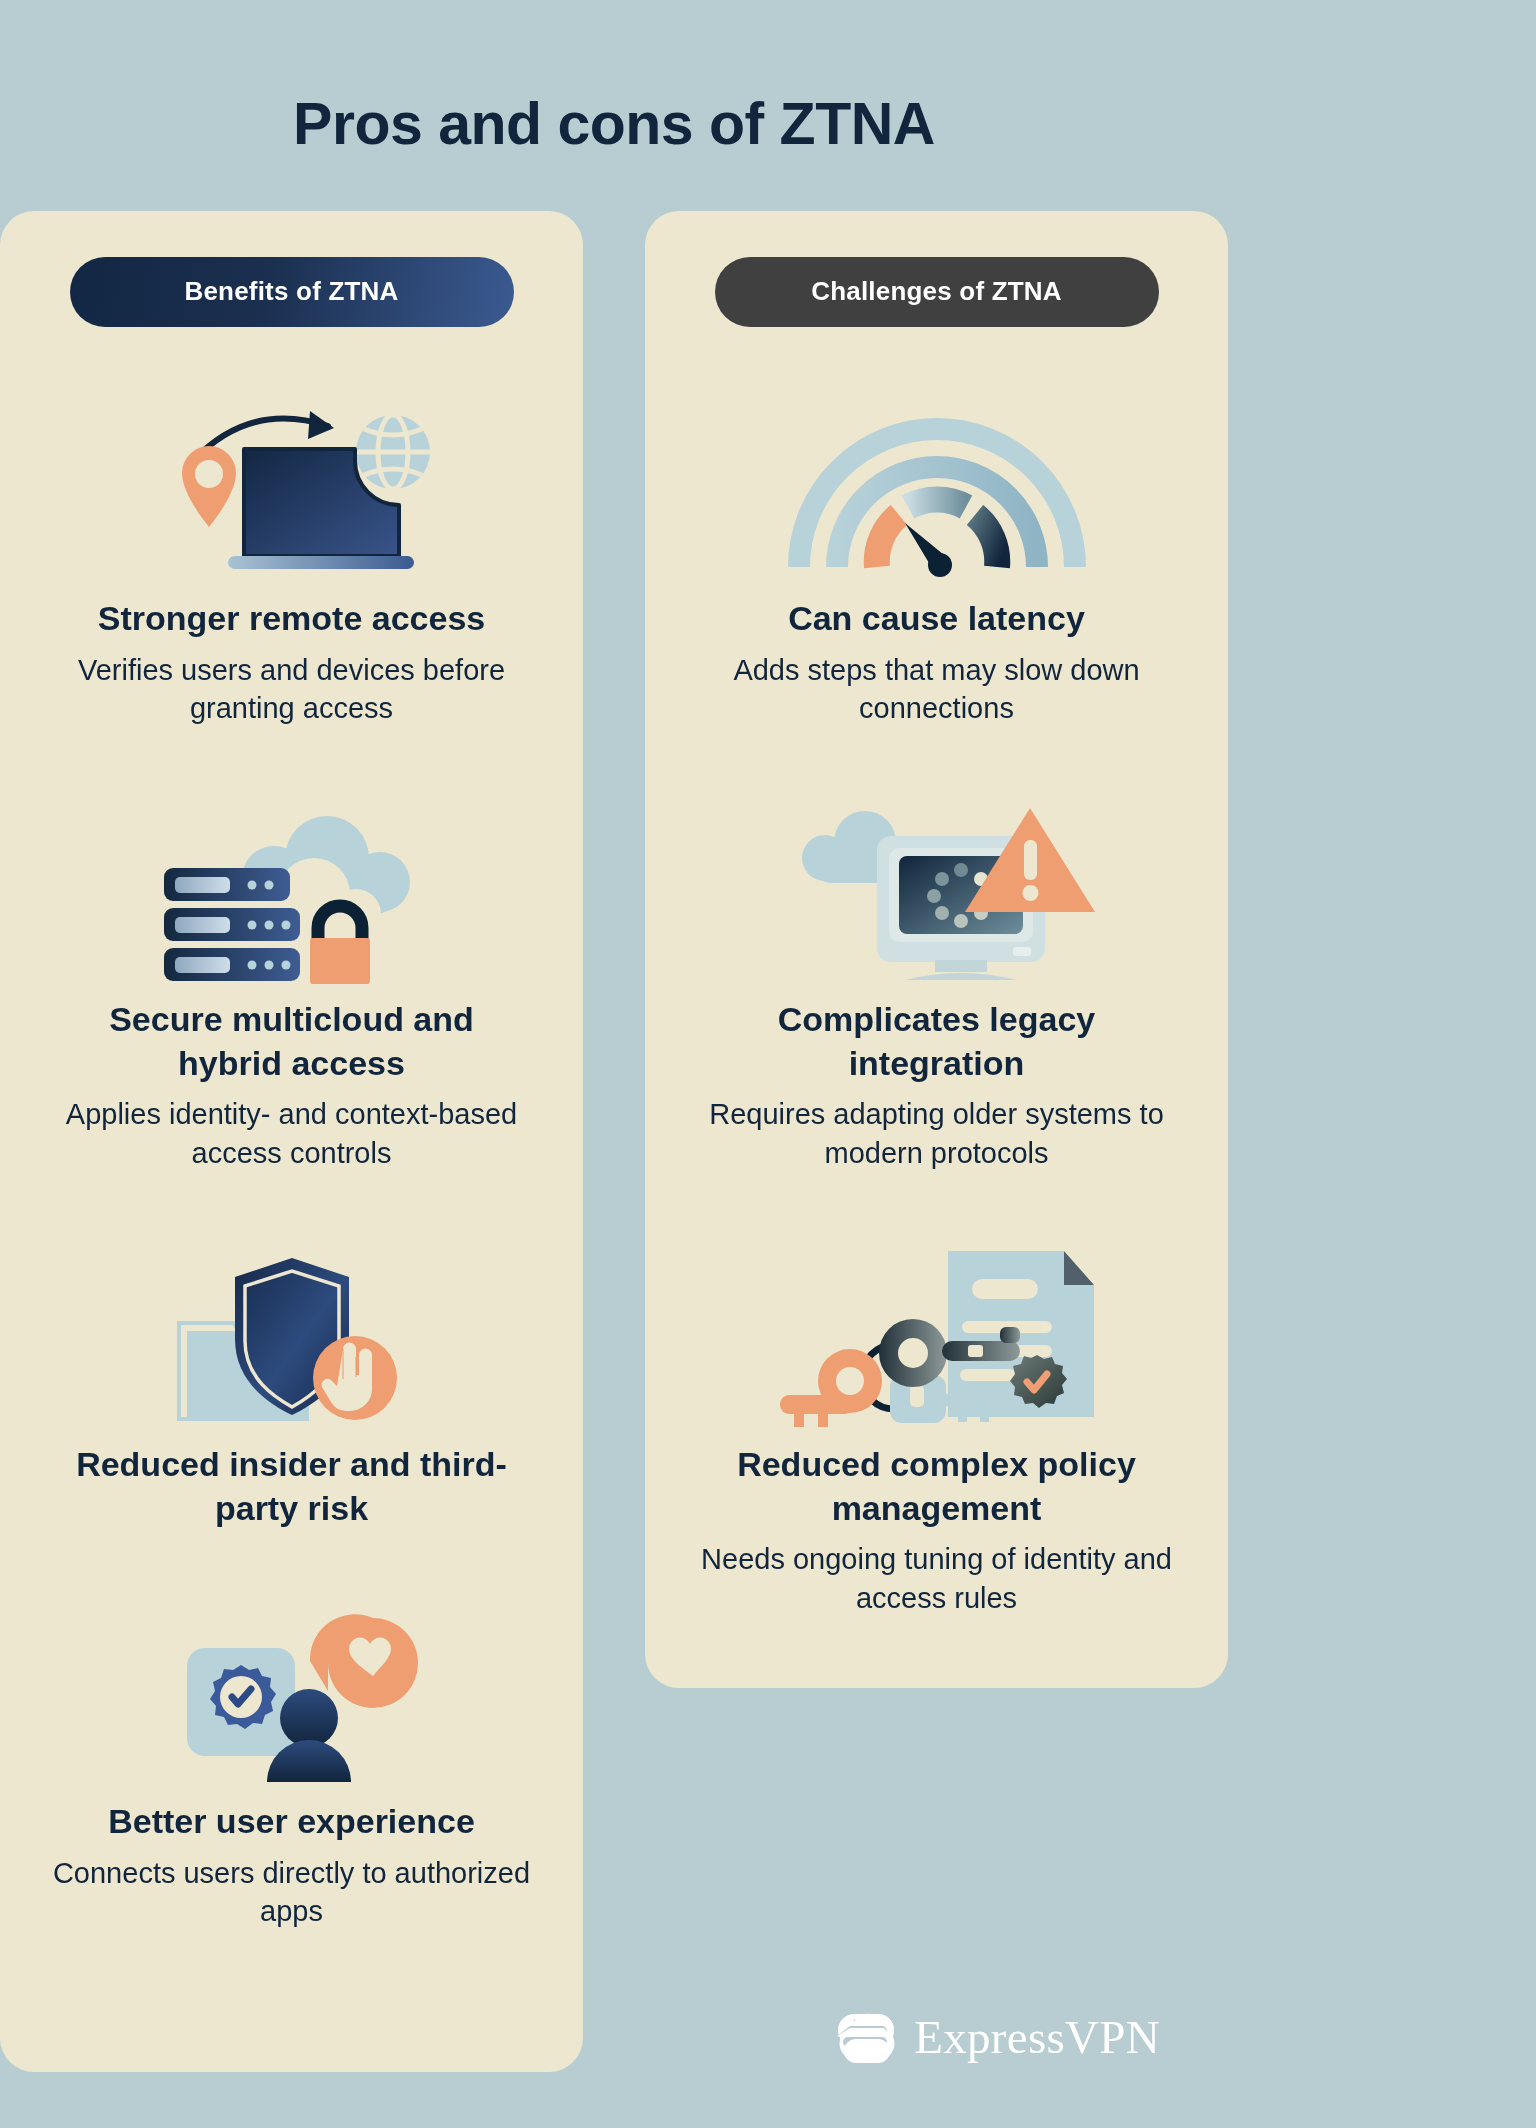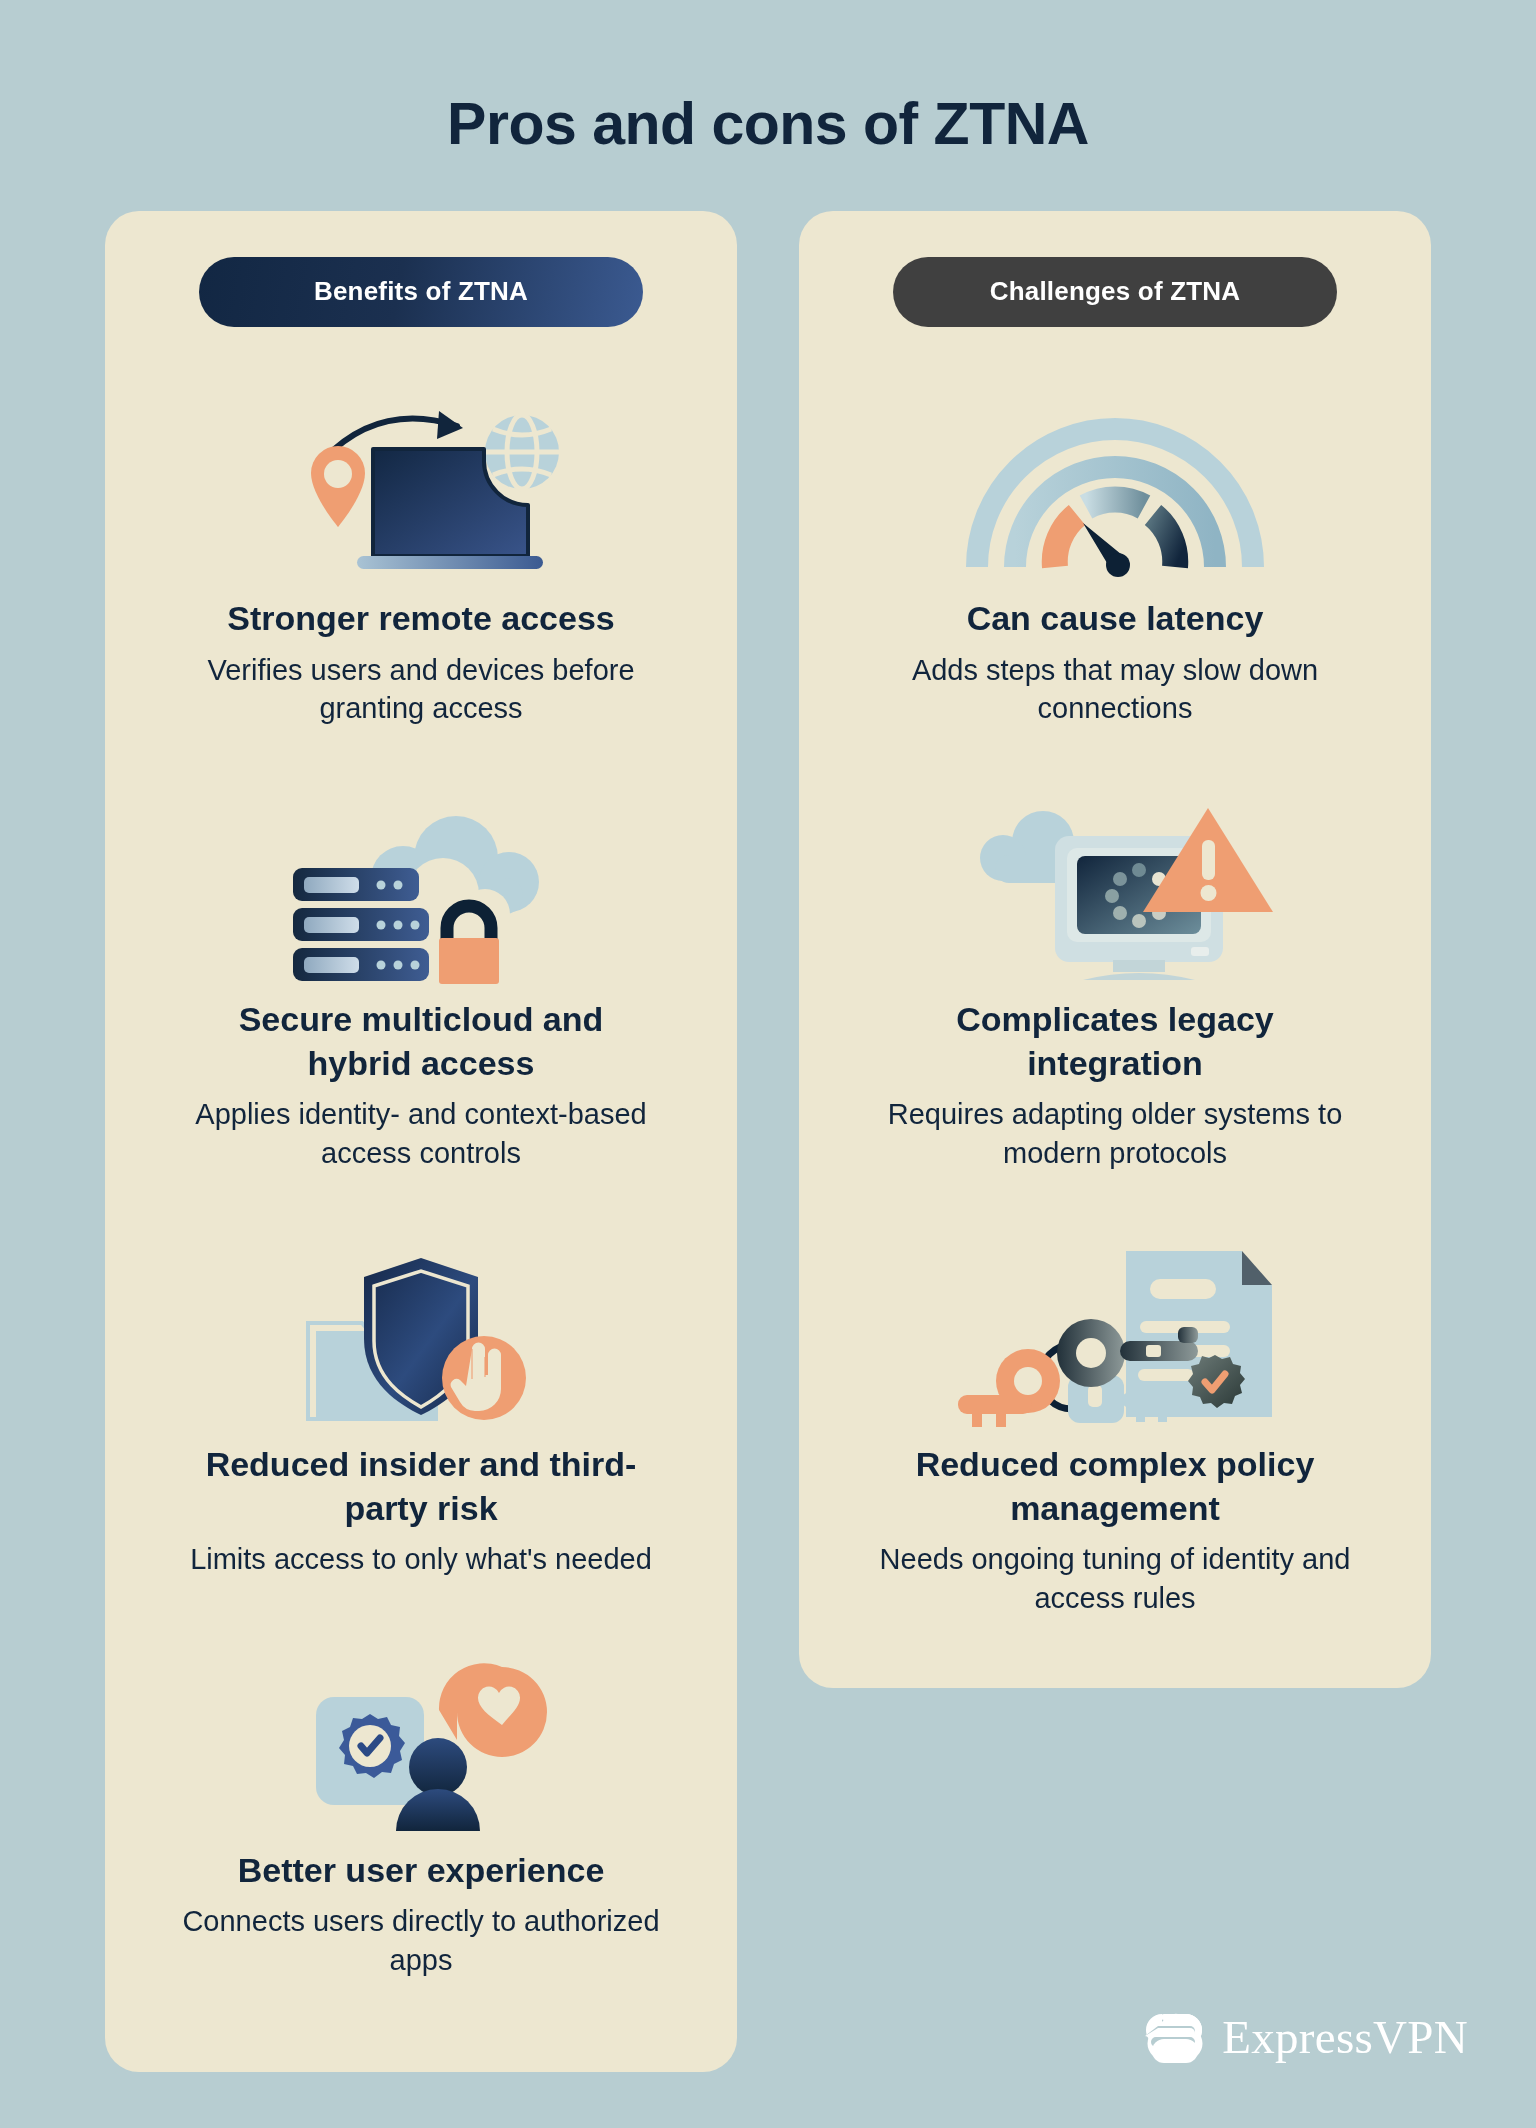--- a/index.html
+++ b/index.html
@@ -11,21 +11,21 @@
 
   body {
     background: #b7cdd1;
     font-family: "Liberation Sans", sans-serif;
     color: #11253c;
     overflow: hidden;
     position: relative;
   }
 
   .page {
-    width: 1536px;
+    width: 1228px;
     height: 2128px;
     position: relative;
   }
 
   
   .page-title {
     text-align: center;
     font-size: 59px;
     font-weight: bold;
     letter-spacing: -0.5px;
@@ -243,21 +243,20 @@
 
             <path d="M78 32 L135 13 L192 32 v62 c0 44 -36 66 -57 76 c-21 -10 -57 -32 -57 -76 Z" fill="url(#shld)"></path>
             <path d="M88 41 L135 26 L182 41 v55 c0 38 -31 57 -47 66 c-16 -9 -47 -28 -47 -66 Z" fill="none" stroke="#ede7d0" stroke-width="3.5"></path>
 
             <circle cx="198" cy="133" r="42" fill="#ef9e72"></circle>
             <path d="M186 104 a6.5 6.5 0 0 1 13 0 v26 h3 v-20 a6.5 6.5 0 0 1 13 0 v34 a22 22 0 0 1 -22 22 h-4 a18 18 0 0 1 -15 -9 l-9 -15 a6 6 0 0 1 9 -7 l6 6 Z" fill="#ede7d0"></path>
             <path d="M186 104 v30 M199 112 v20" stroke="#ef9e72" stroke-width="2" opacity="0.55" fill="none"></path>
           </svg>
         </div>
         <div class="item-title">Reduced insider and third-party risk</div>
-        <div class="item-desc">Limits access to only what's needed</div>
       </div>
 
       <div class="item">
         <div class="icon-wrap">
           <svg width="270" height="180" viewBox="0 0 270 180">
             <defs>
               <linearGradient id="pers" x1="0" y1="0" x2="0" y2="1">
                 <stop offset="0%" stop-color="#2d4b7e"></stop>
                   <stop offset="100%" stop-color="#11253c"></stop>
               </linearGradient>

